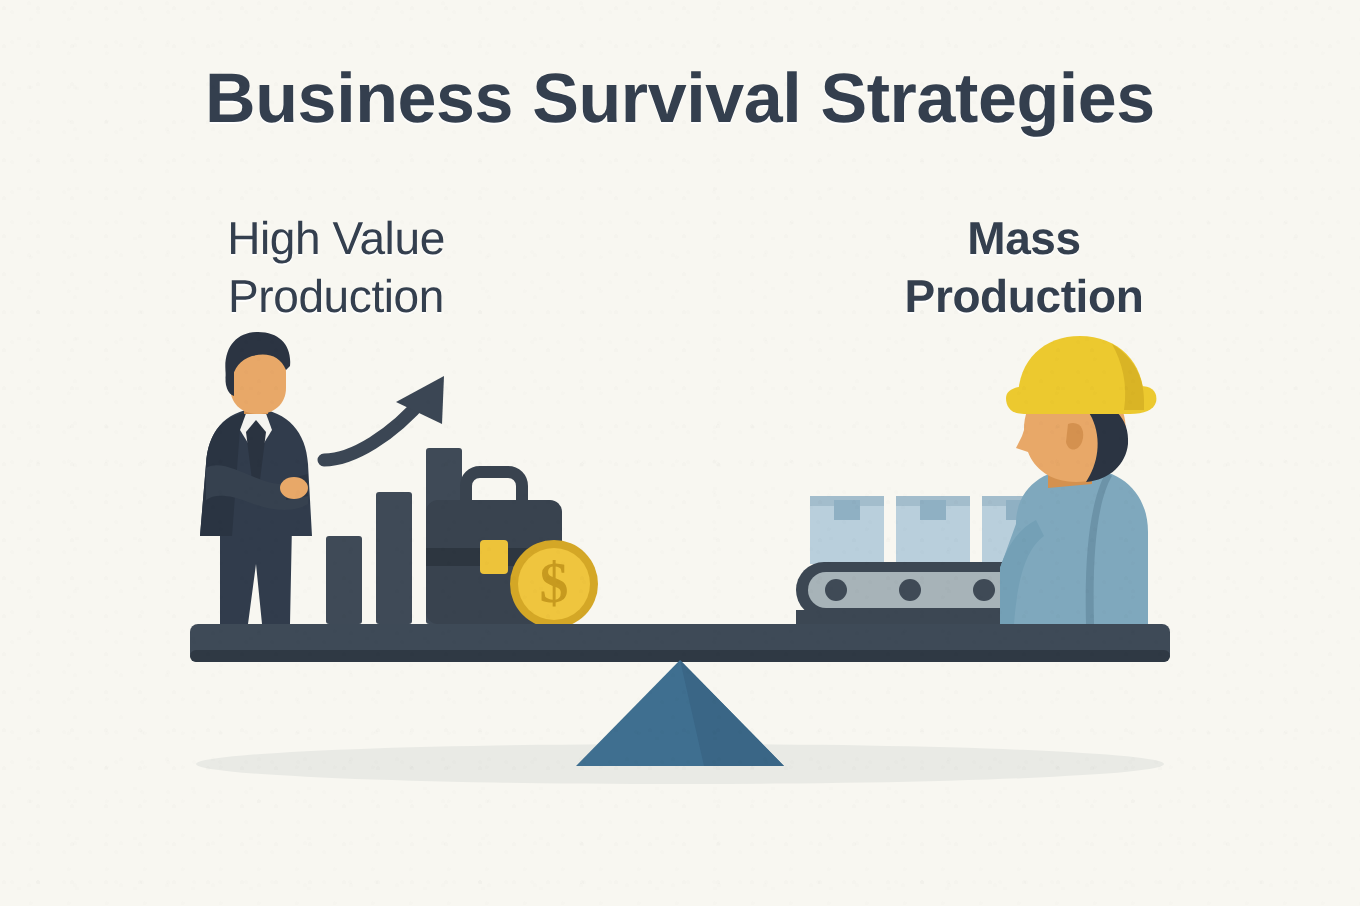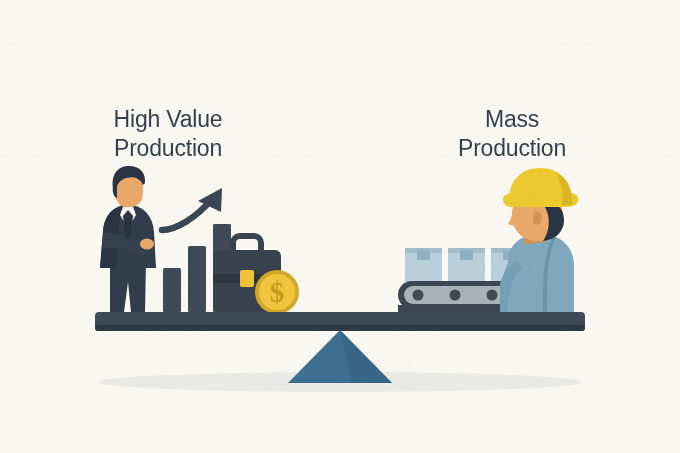--- a/index.html
+++ b/index.html
@@ -57,21 +57,21 @@
     top: 105px;
     font-size: 23px;
     font-weight: normal;
     line-height: 1.28;
   }
   #label-right {
     left: 392px;
     width: 240px;
     top: 105px;
     font-size: 23px;
-    font-weight: normal;
+    font-weight: bold;
     line-height: 1.28;
   }
 </style>
 </head>
 <body>
 
 <div id="stage">
 
   <svg id="art" viewBox="0 0 680 453" width="680" height="453" xmlns="http://www.w3.org/2000/svg">
 
@@ -205,20 +205,21 @@
     </g>
 
     <g>
       <rect x="95" y="312" width="490" height="19" rx="4" fill="#3e4a57"></rect>
       <rect x="95" y="325" width="490" height="6" rx="3" fill="#2f3944"></rect>
       <path d="M340 330 L392 383 L288 383 Z" fill="#3f6f90"></path>
       <path d="M340 330 L392 383 L352 383 Z" fill="#3a6686"></path>
     </g>
   </svg>
 
+  <h1 id="title" class="txt">Business Survival Strategies</h1>
 
   <p id="label-left" class="txt">High Value
 Production</p>
 
   <p id="label-right" class="txt">Mass
 Production</p>
 
   <div id="noise"></div>
 </div>
 

